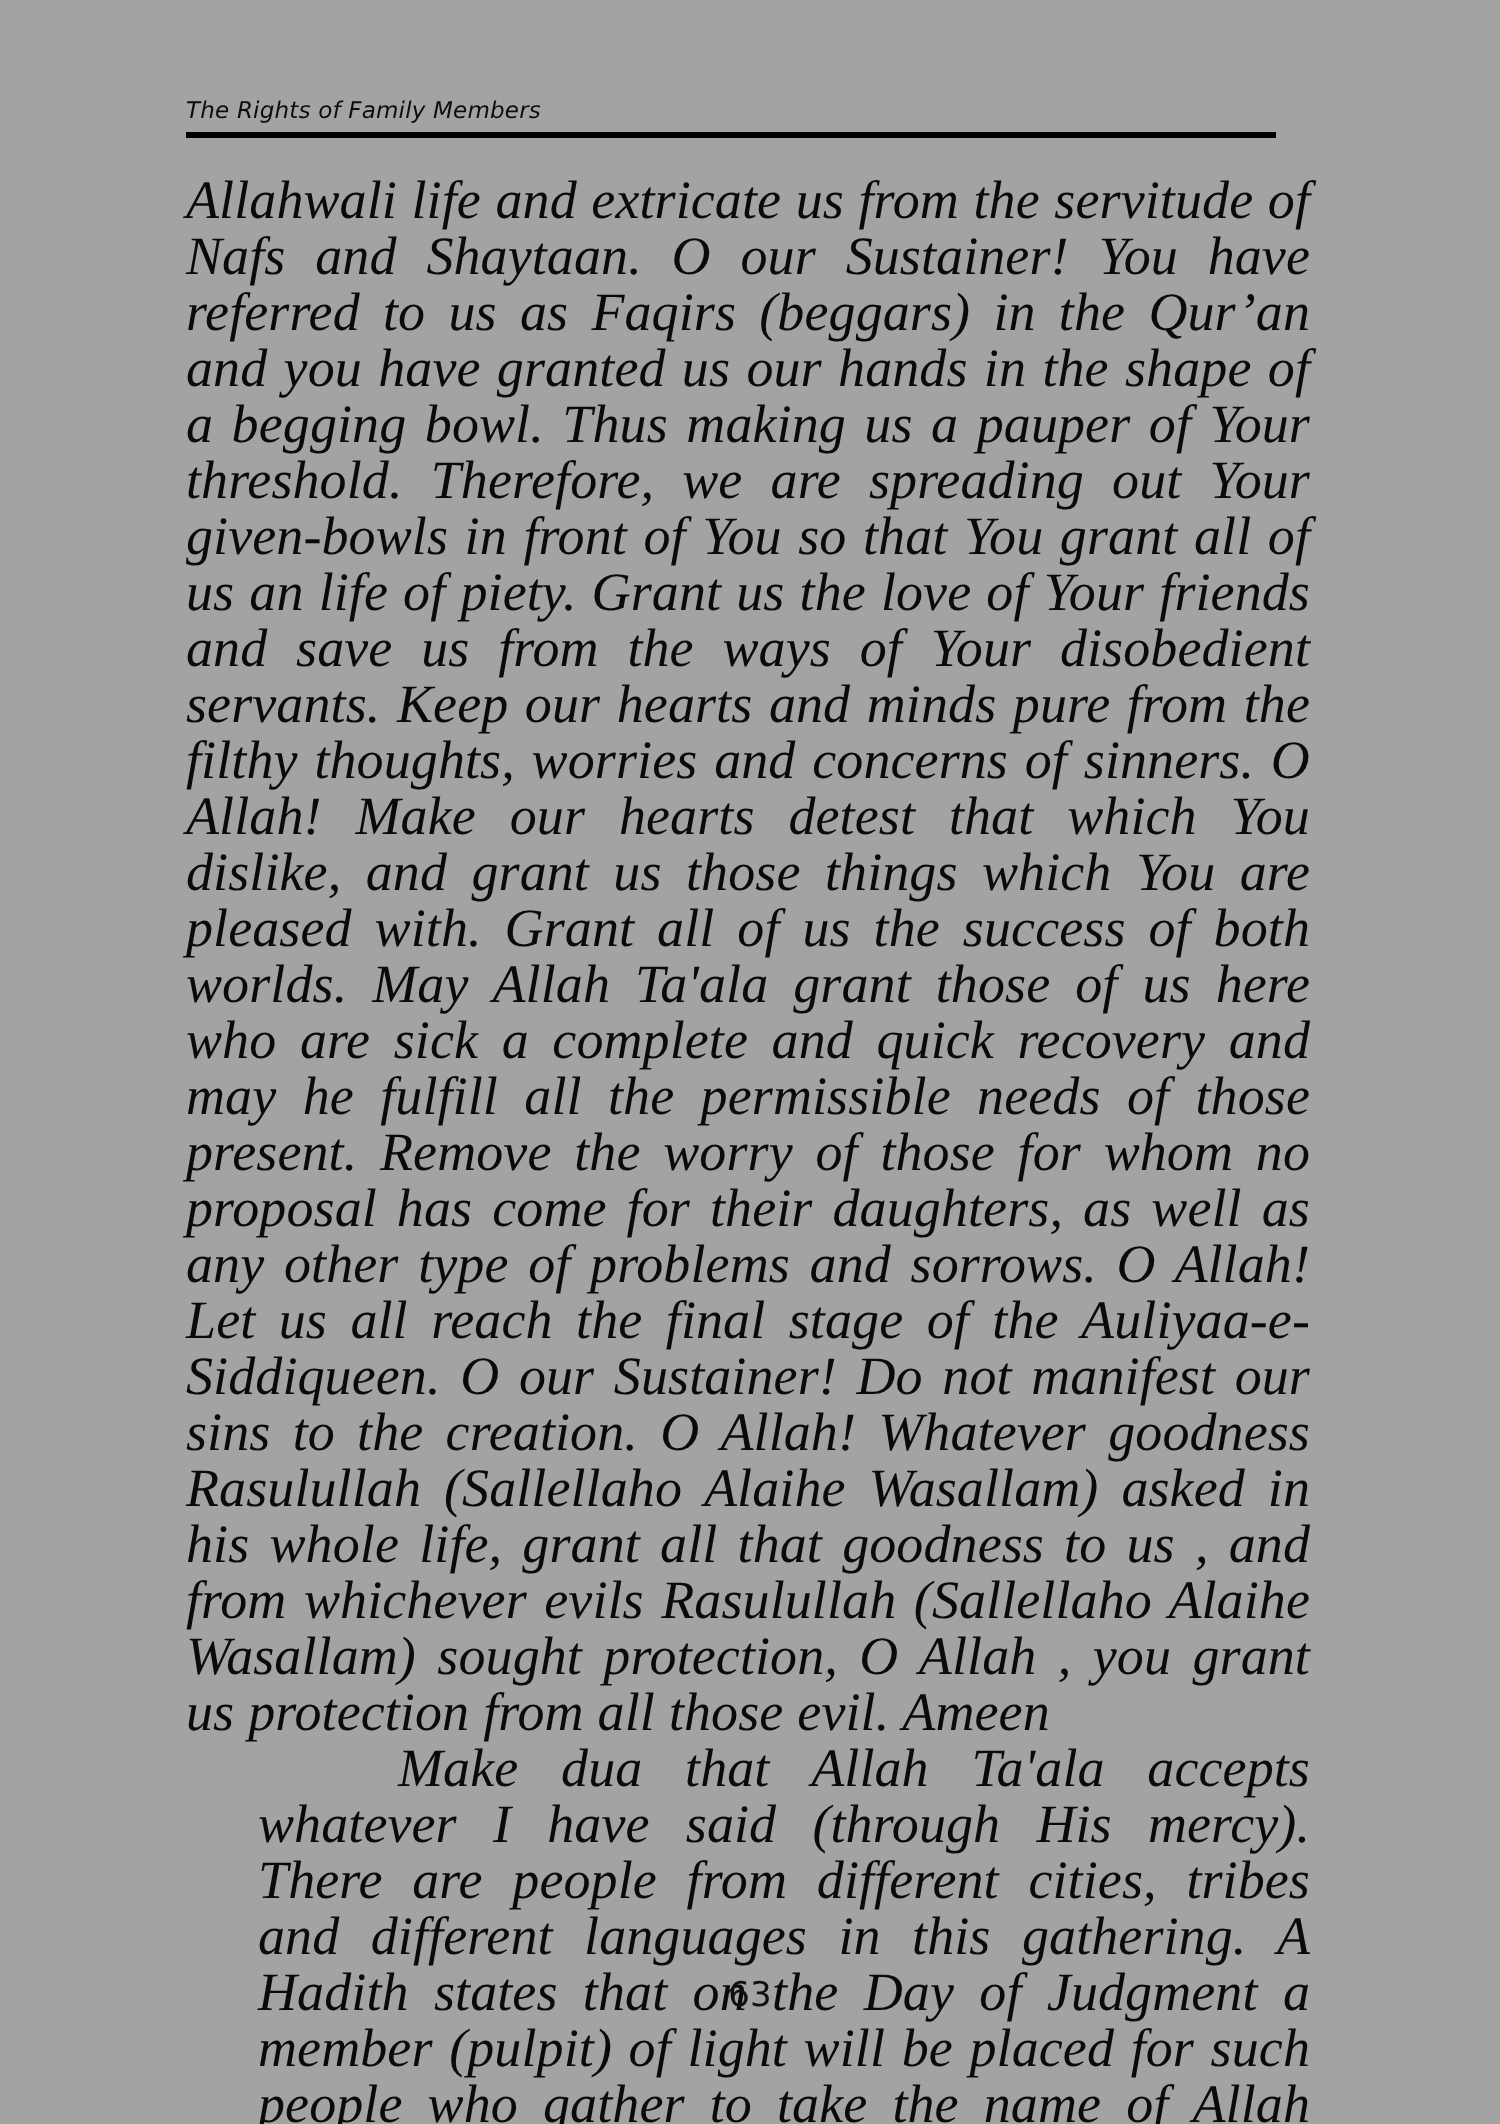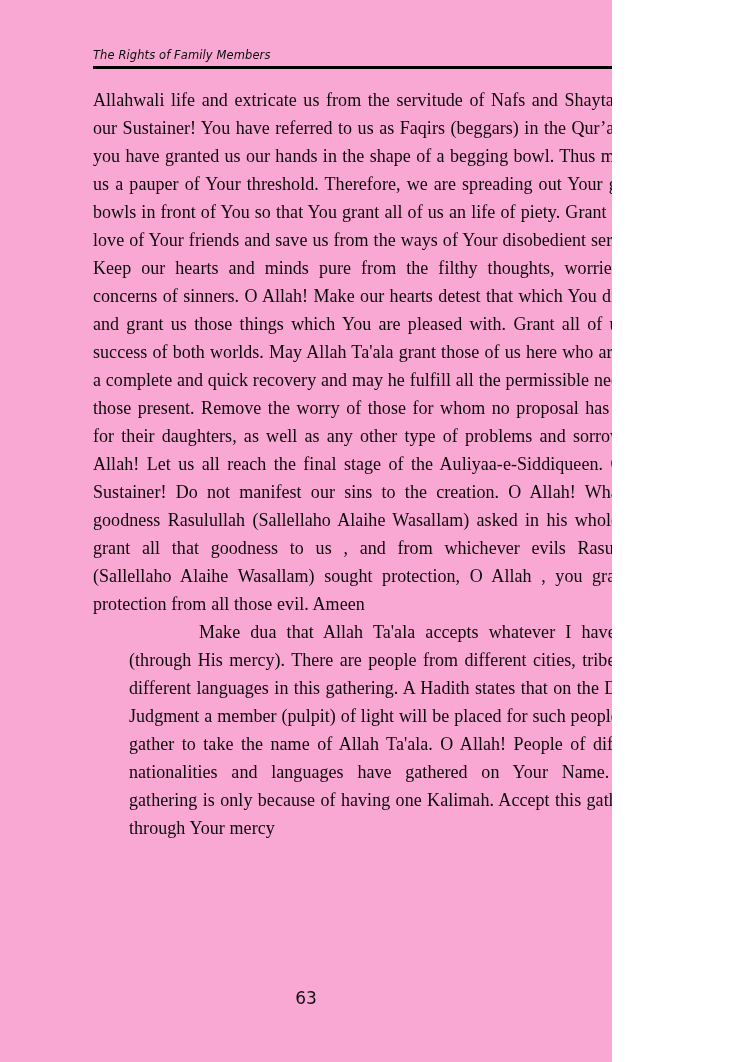--- a/index.html
+++ b/index.html
@@ -7,23 +7,23 @@
     margin: 0;
     padding: 0;
     background: #ffffff;
   }
   body {
     font-family: "Liberation Serif", "DejaVu Serif", serif;
     color: #0a0a0a;
   }
   .page {
     position: relative;
-    width: 612px;
+    width: 750px;
     height: 1062px;
-    background: #f9a8d4;
+    background: #a3a3a3;
     overflow: hidden;
     box-sizing: border-box;
   }
 
   
   .running-header {
     position: absolute;
     left: 93px;
     top: 48px;
     width: 545px;
@@ -48,26 +48,27 @@
   .textblock {
     position: absolute;
     left: 93px;
     top: 86px;
     width: 562px;
   }
   .para {
     margin: 0;
     text-align: justify;
     text-justify: inter-word;
-    font-size: 18px;
+    font-size: 27px;
     line-height: 28px;
     letter-spacing: 0.05px;
     word-spacing: 0.2px;
     hyphens: none;
     color: #0a0a0a;
+    font-style: italic;
   }
   .para + .para {
     margin-top: 0;
   }
   .para.indent {
     text-indent: 70px;
     margin-left: 36px;
   }
   
 

